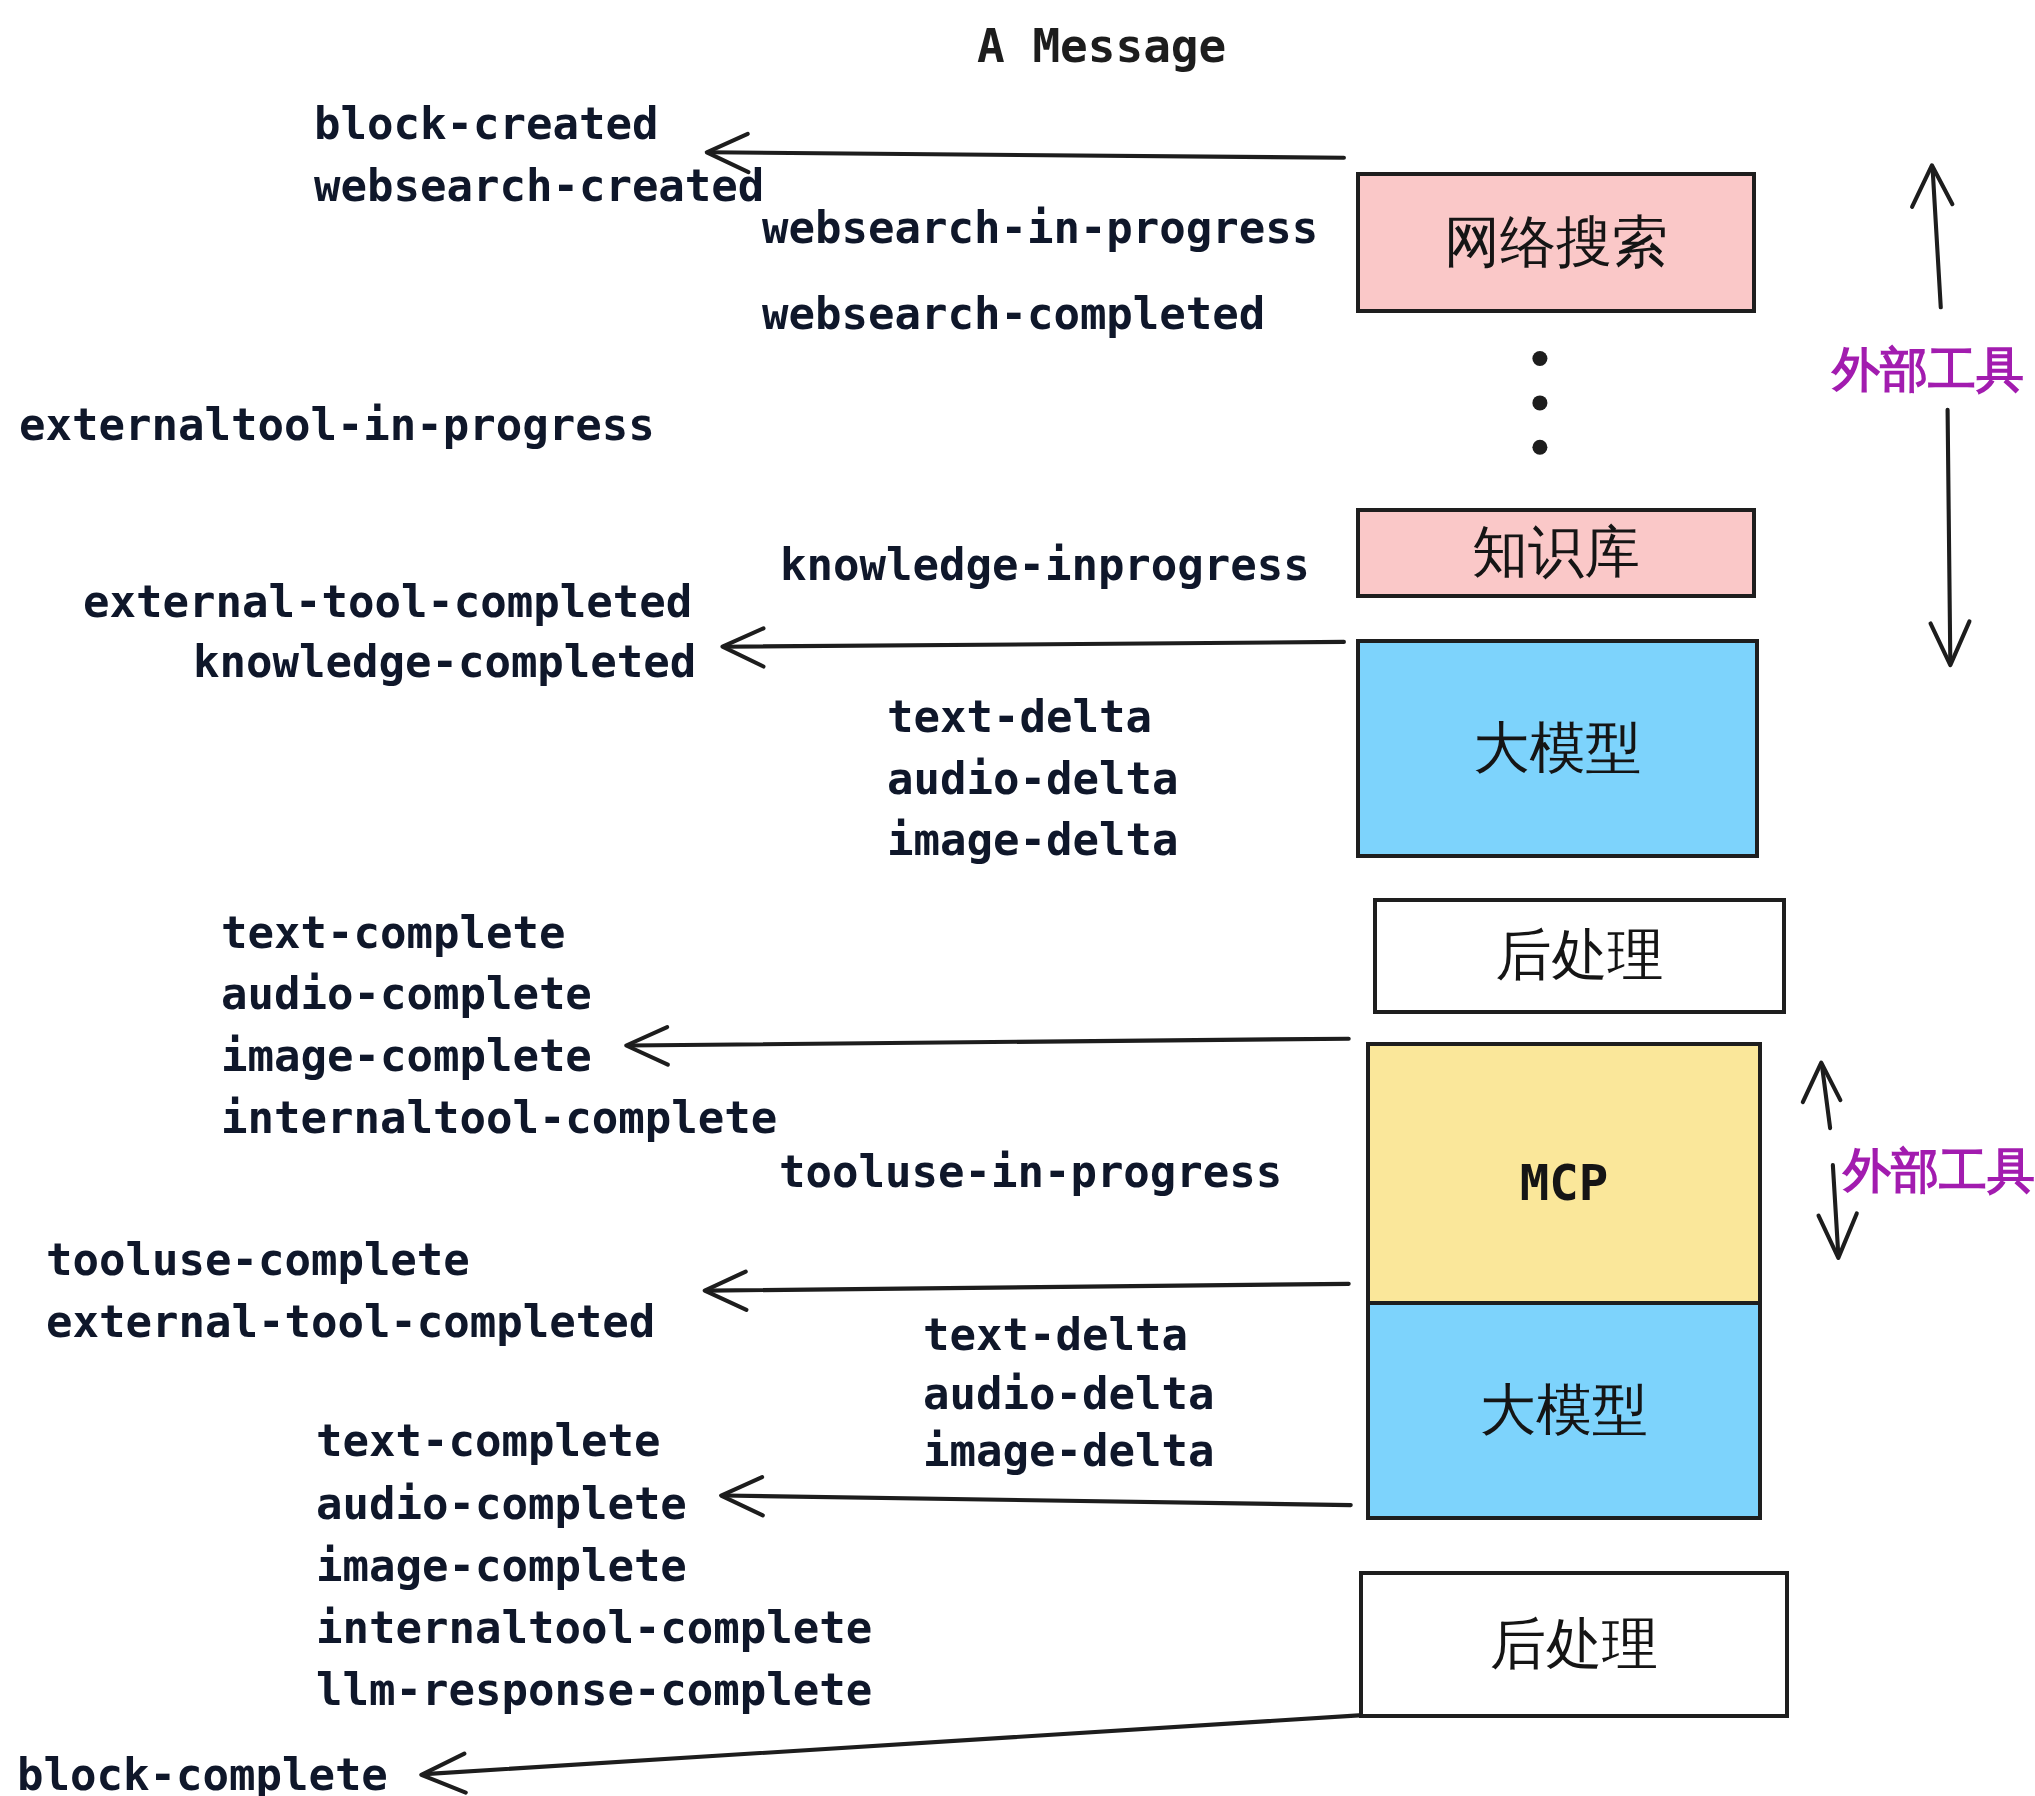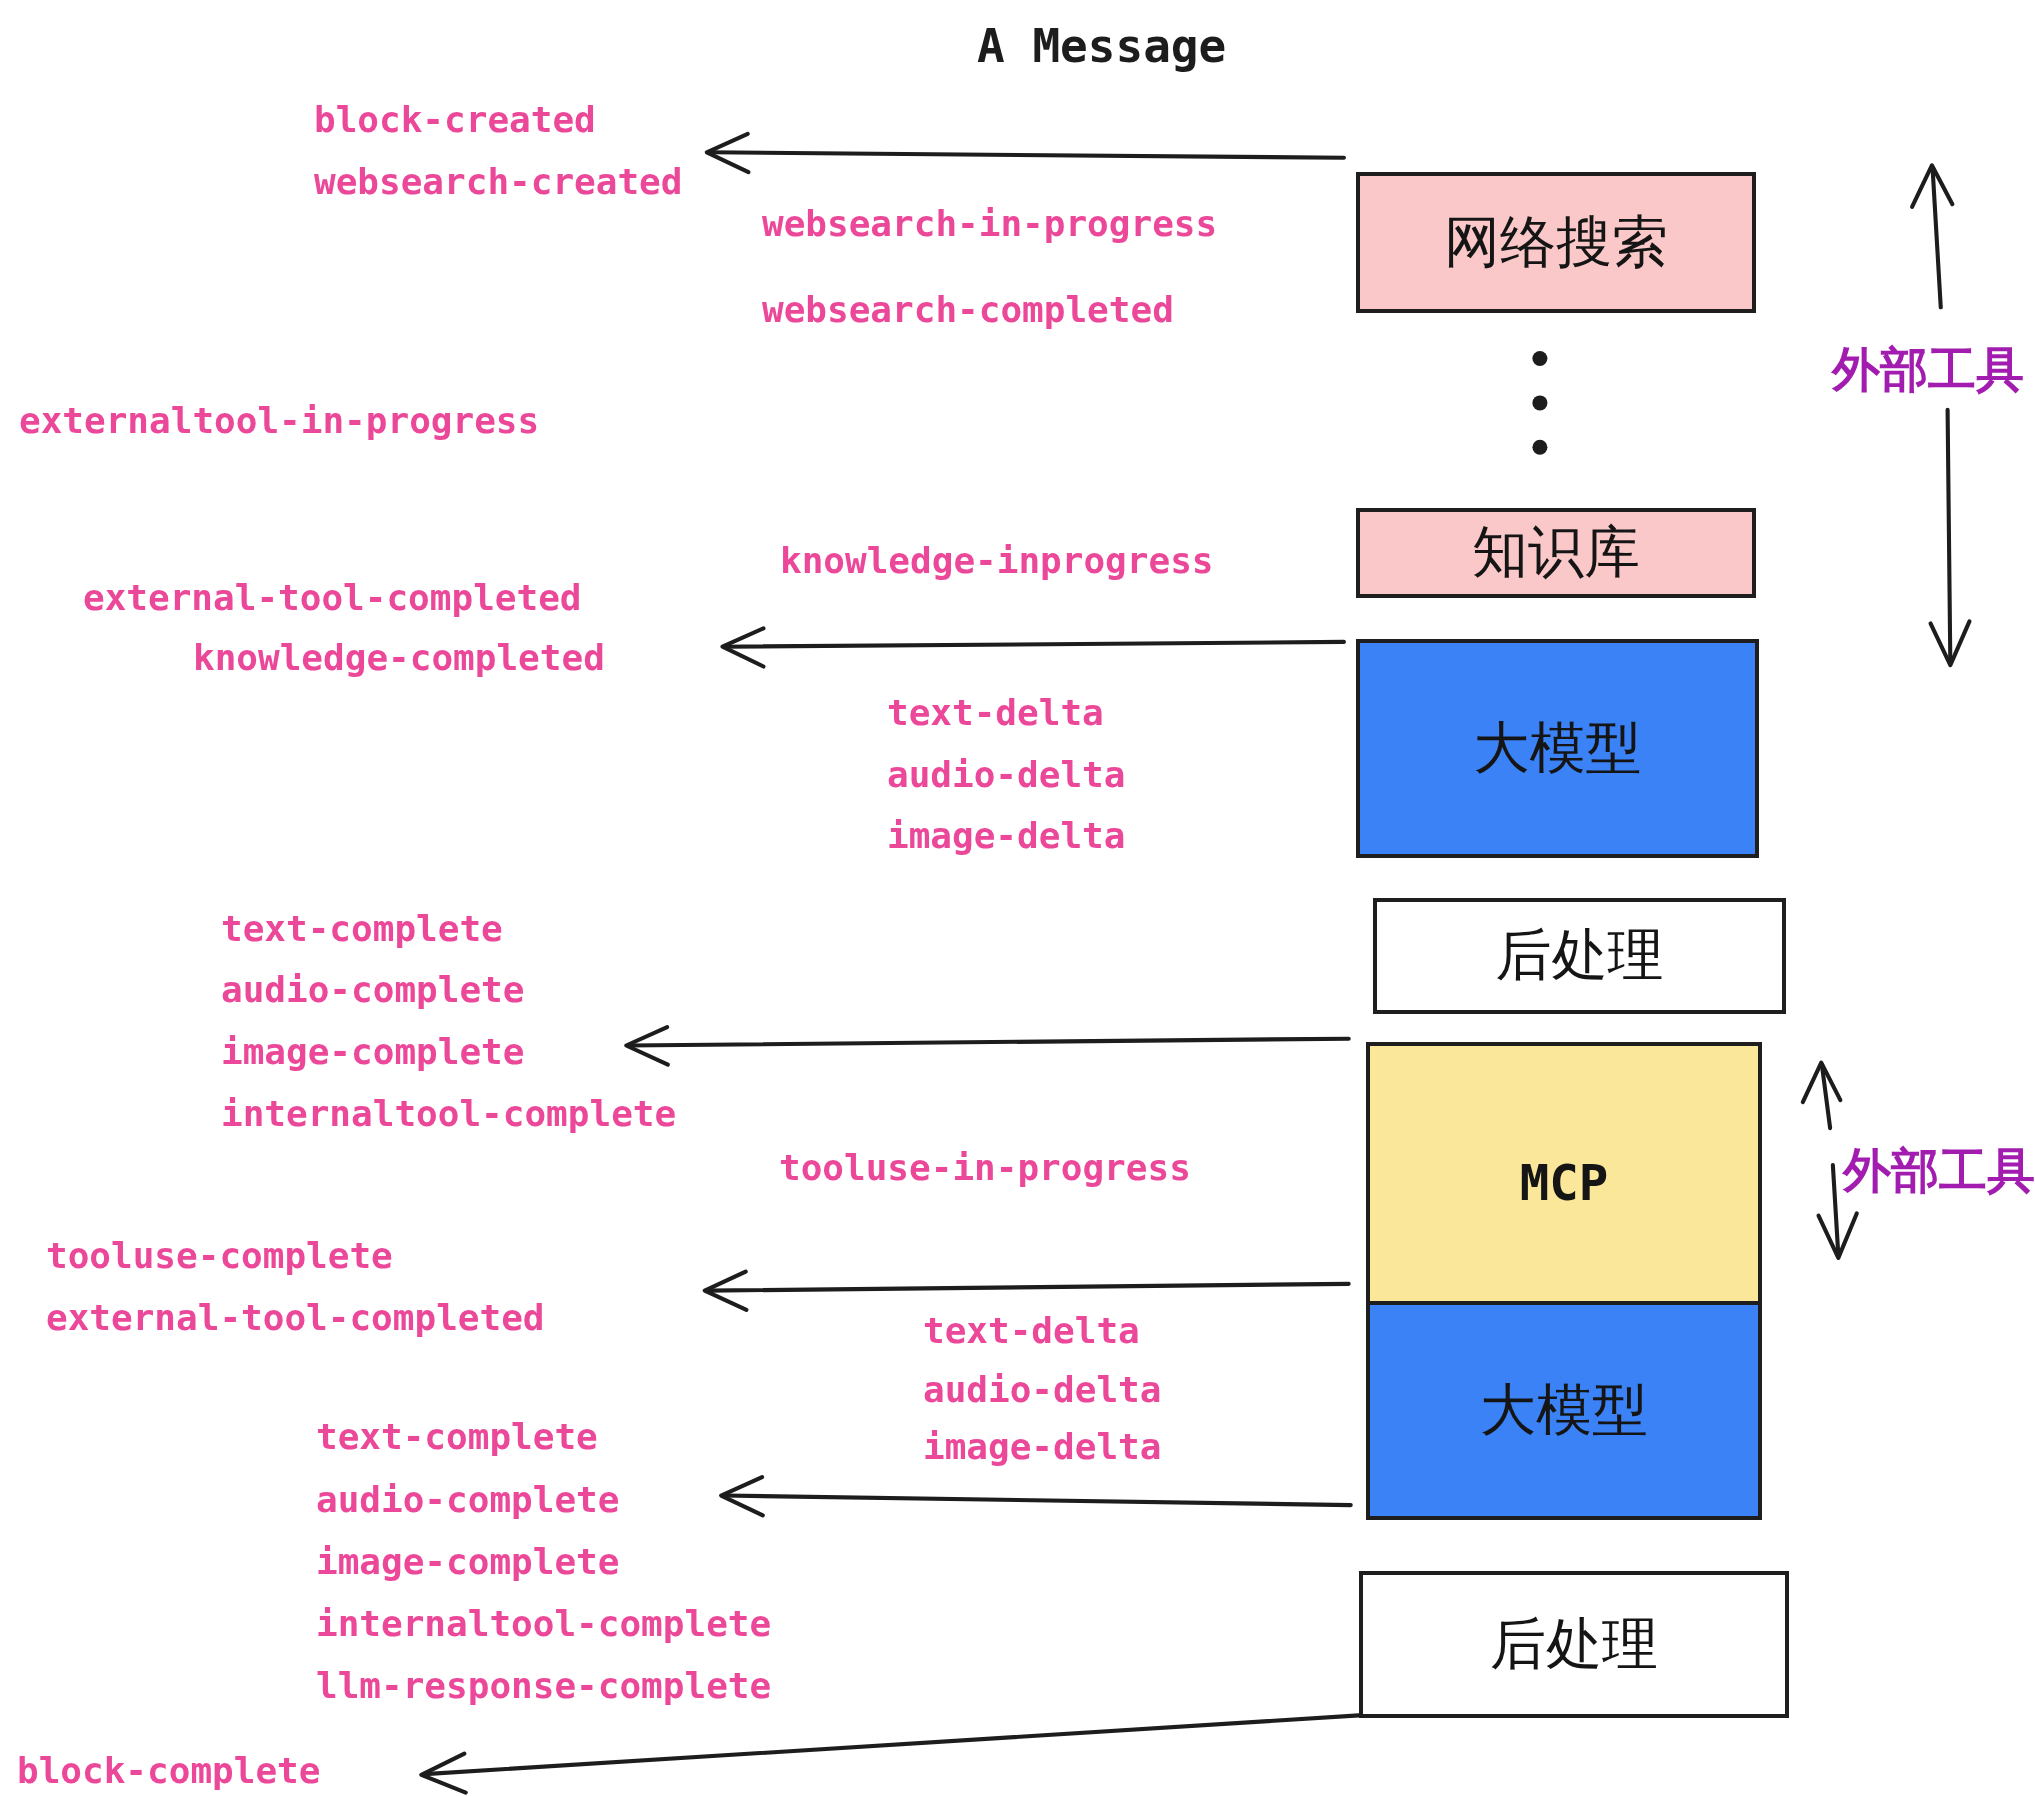--- a/index.html
+++ b/index.html
@@ -10,33 +10,33 @@
     font-family:"DejaVu Sans Mono","Liberation Mono",monospace;
     color:#1d1d1d;
     overflow:hidden;
   }
   .title{
     position:absolute;left:977px;top:19px;
     font-size:46px;font-weight:700;white-space:nowrap;
   }
   .lbl{
     position:absolute;
-    font-size:36px;font-weight:700;line-height:1.05;
-    white-space:nowrap;color:#ec4899;
+    font-size:44px;font-weight:700;line-height:1.05;
+    white-space:nowrap;color:#0f172a;
   }
   .node{
     position:absolute;
     border:4.1px solid #1e1e1e;
     display:flex;align-items:center;justify-content:center;
     font-family:"DejaVu Sans","Liberation Sans",sans-serif;
     font-size:56px;font-weight:500;color:#151515;
     box-sizing:border-box;
   }
   .node.pink{background:#fac8c8;}
-  .node.green{background:#3b82f6;}
+  .node.green{background:#7dd3fc;}
   .node.yellow{background:#fae79a;}
   .node.white{background:#ffffff;}
   .node.mcp-font{
     font-family:"DejaVu Sans Mono","Liberation Mono",monospace;
     font-weight:700;font-size:49px;
   }
   .side-lbl{
     position:absolute;
     font-family:"DejaVu Sans","Liberation Sans",sans-serif;
     font-size:48px;font-weight:700;color:#a21caf;white-space:nowrap;

